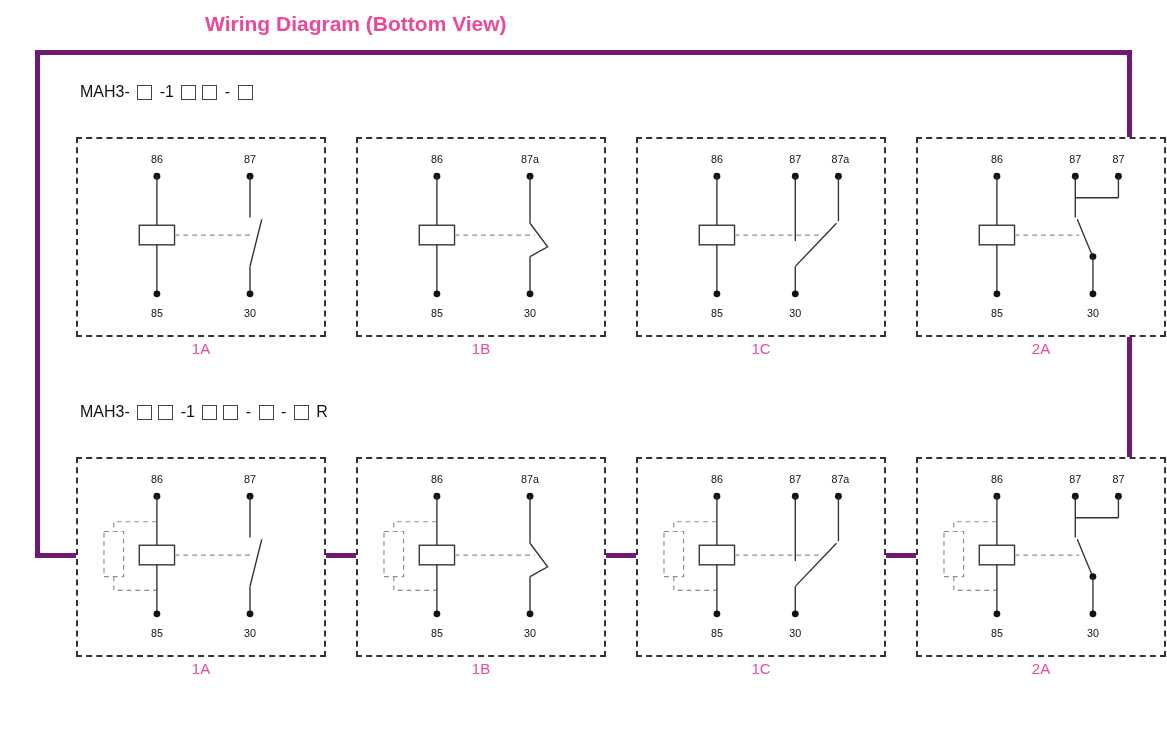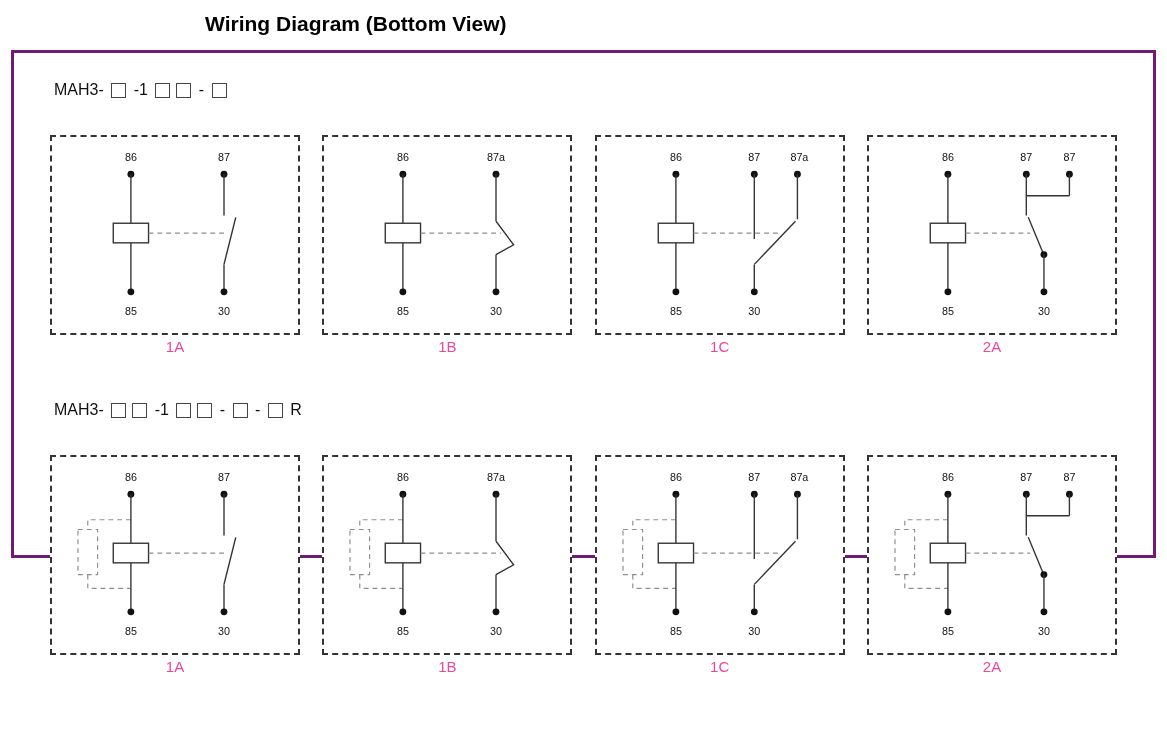--- a/index.html
+++ b/index.html
@@ -1,25 +1,25 @@
 <!DOCTYPE html>
 <html><head>
 <meta charset="utf-8">
 <style>
   html,body{margin:0;padding:0;background:#fff;color:#111;
     font-family:"Liberation Sans", sans-serif;}
   .page{width:1167px;height:734px;box-sizing:border-box;overflow:hidden;background:#fff;}
-  .title{margin:12px 0 14px 205px;font-size:21px;font-weight:bold;color:#000000;}
-  .frame{margin:0 11px;border:3px solid #701a75;box-sizing:border-box;height:508px;
+  .title{margin:12px 0 14px 205px;font-size:21px;font-weight:bold;color:#ec4899;}
+  .frame{margin:0 35px;border:5px solid #701a75;box-sizing:border-box;height:508px;
     padding:20px 20px 10px 20px;background:#fff;}
   .pn-row{display:flex;align-items:center;font-size:16px;margin:8px 0 36px 20px;color:#111;}
   .pn-text{white-space:pre;}
   .pn-box{display:inline-block;width:13px;height:13px;border:1.5px solid #444;
     margin:0 3px;vertical-align:-1px;background:#fff;}
-  .grid{display:flex;gap:20px;justify-content:space-between;padding:0 16px;}
+  .grid{display:flex;gap:30px;justify-content:space-between;padding:0 16px;}
   .cell{margin:0;width:250px;}
   .schematic{border:2px dashed #333;width:250px;height:200px;box-sizing:border-box;background:#fff;}
   .schematic svg{display:block;width:100%;height:100%;}
   figcaption{text-align:center;font-size:15px;margin-top:3px;color:#ec4899;}
   .section2{margin-top:46px;}
   svg text{font:11px "Liberation Sans", sans-serif;fill:#111;}
   .wire{stroke:#333;stroke-width:1.4;fill:none;}
   .coil{fill:#fff;stroke:#333;stroke-width:1.4;}
   .dot{fill:#111;stroke:none;}
   .dash{stroke:#8f8f8f;stroke-width:1.2;fill:none;stroke-dasharray:5 4;}

